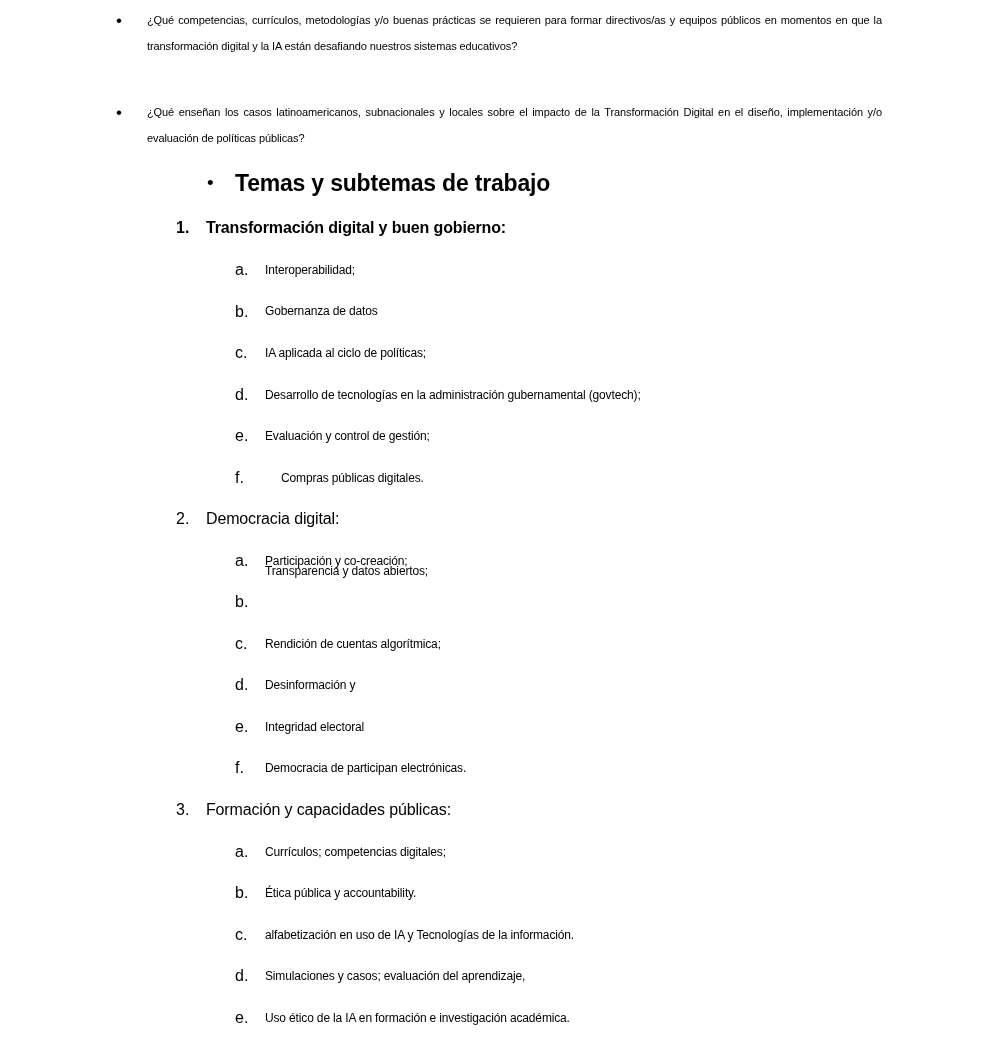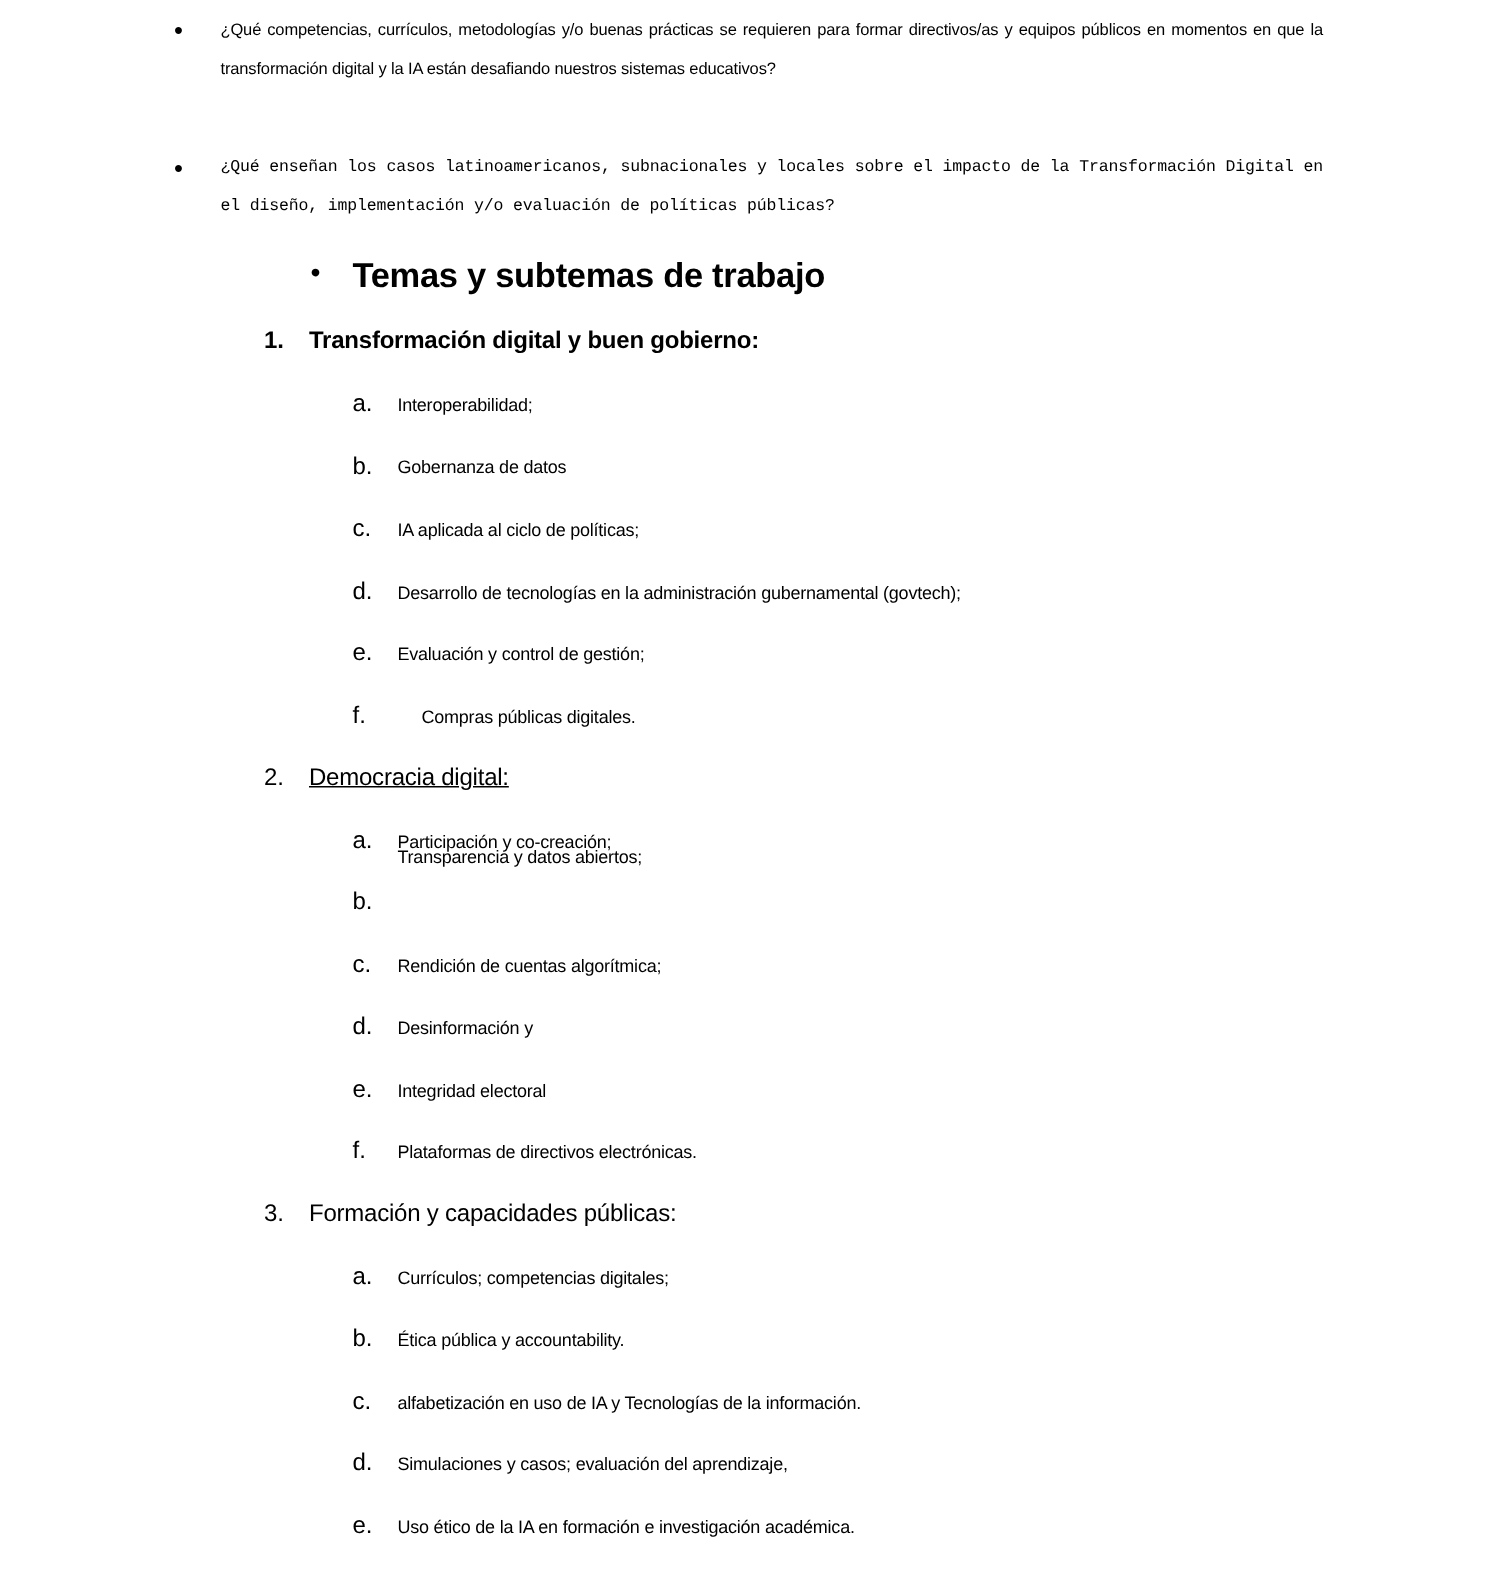--- a/index.html
+++ b/index.html
@@ -94,21 +94,21 @@
 
 <div class="page">
 
   <div>
     <div>
       <span class="qbullet" style="top:8px;">•</span>
       <div class="qtext" style="top:8px;">¿Qué competencias, currículos, metodologías y/o buenas prácticas se requieren para formar directivos/as y equipos públicos en momentos en que la transformación digital y la IA están desafiando nuestros sistemas educativos?</div>
     </div>
     <div>
       <span class="qbullet" style="top:100px;">•</span>
-      <div class="qtext" style="top:100px;font-family:Liberation Mono, monospace;">¿Qué enseñan los casos latinoamericanos, subnacionales y locales sobre el impacto de la Transformación Digital en el diseño, implementación y/o evaluación de políticas públicas?</div>
+      <div class="qtext" style="top:100px;">¿Qué enseñan los casos latinoamericanos, subnacionales y locales sobre el impacto de la Transformación Digital en el diseño, implementación y/o evaluación de políticas públicas?</div>
     </div>
   </div>
 
   <div>
     <span class="heading-bullet">•</span>
     <span class="heading-text">Temas y subtemas de trabajo</span>
   </div>
 
   <div>
     <span class="num-marker bold" style="top:217px;">1.</span>
@@ -130,40 +130,40 @@
       <span class="sub-marker" style="top:425px;">e.</span>
       <span class="sub-text" style="top:425px;">Evaluación y control de gestión;</span>
 
       <span class="sub-marker" style="top:467px;">f.</span>
       <span class="sub-text" style="top:467px;margin-left:16px;">Compras públicas digitales.</span>
     </div>
   </div>
 
   <div>
     <span class="num-marker" style="top:508px;">2.</span>
-    <span class="num-text" style="top:508px;text-decoration:underline;">Democracia digital:</span>
+    <span class="num-text" style="top:508px;">Democracia digital:</span>
 
     <div>
       <span class="sub-marker" style="top:550px;">a.</span>
       <span class="sub-text" style="top:550px;">Participación y co-creación;</span>
 
       <span class="sub-marker" style="top:591px;">b.</span>
       <span class="sub-text" style="top:560px;">Transparencia y datos abiertos;</span>
 
       <span class="sub-marker" style="top:633px;">c.</span>
       <span class="sub-text" style="top:633px;">Rendición de cuentas algorítmica;</span>
 
       <span class="sub-marker" style="top:674px;">d.</span>
       <span class="sub-text" style="top:674px;">Desinformación y</span>
 
       <span class="sub-marker" style="top:716px;">e.</span>
       <span class="sub-text" style="top:716px;">Integridad electoral</span>
 
       <span class="sub-marker" style="top:757px;">f.</span>
-      <span class="sub-text" style="top:757px;">Plataformas de directivos electrónicas.</span>
+      <span class="sub-text" style="top:757px;">Democracia de participan electrónicas.</span>
     </div>
   </div>
 
   <div>
     <span class="num-marker" style="top:799px;">3.</span>
     <span class="num-text" style="top:799px;">Formación y capacidades públicas:</span>
 
     <div>
       <span class="sub-marker" style="top:841px;">a.</span>
       <span class="sub-text" style="top:841px;">Currículos; competencias digitales;</span>

